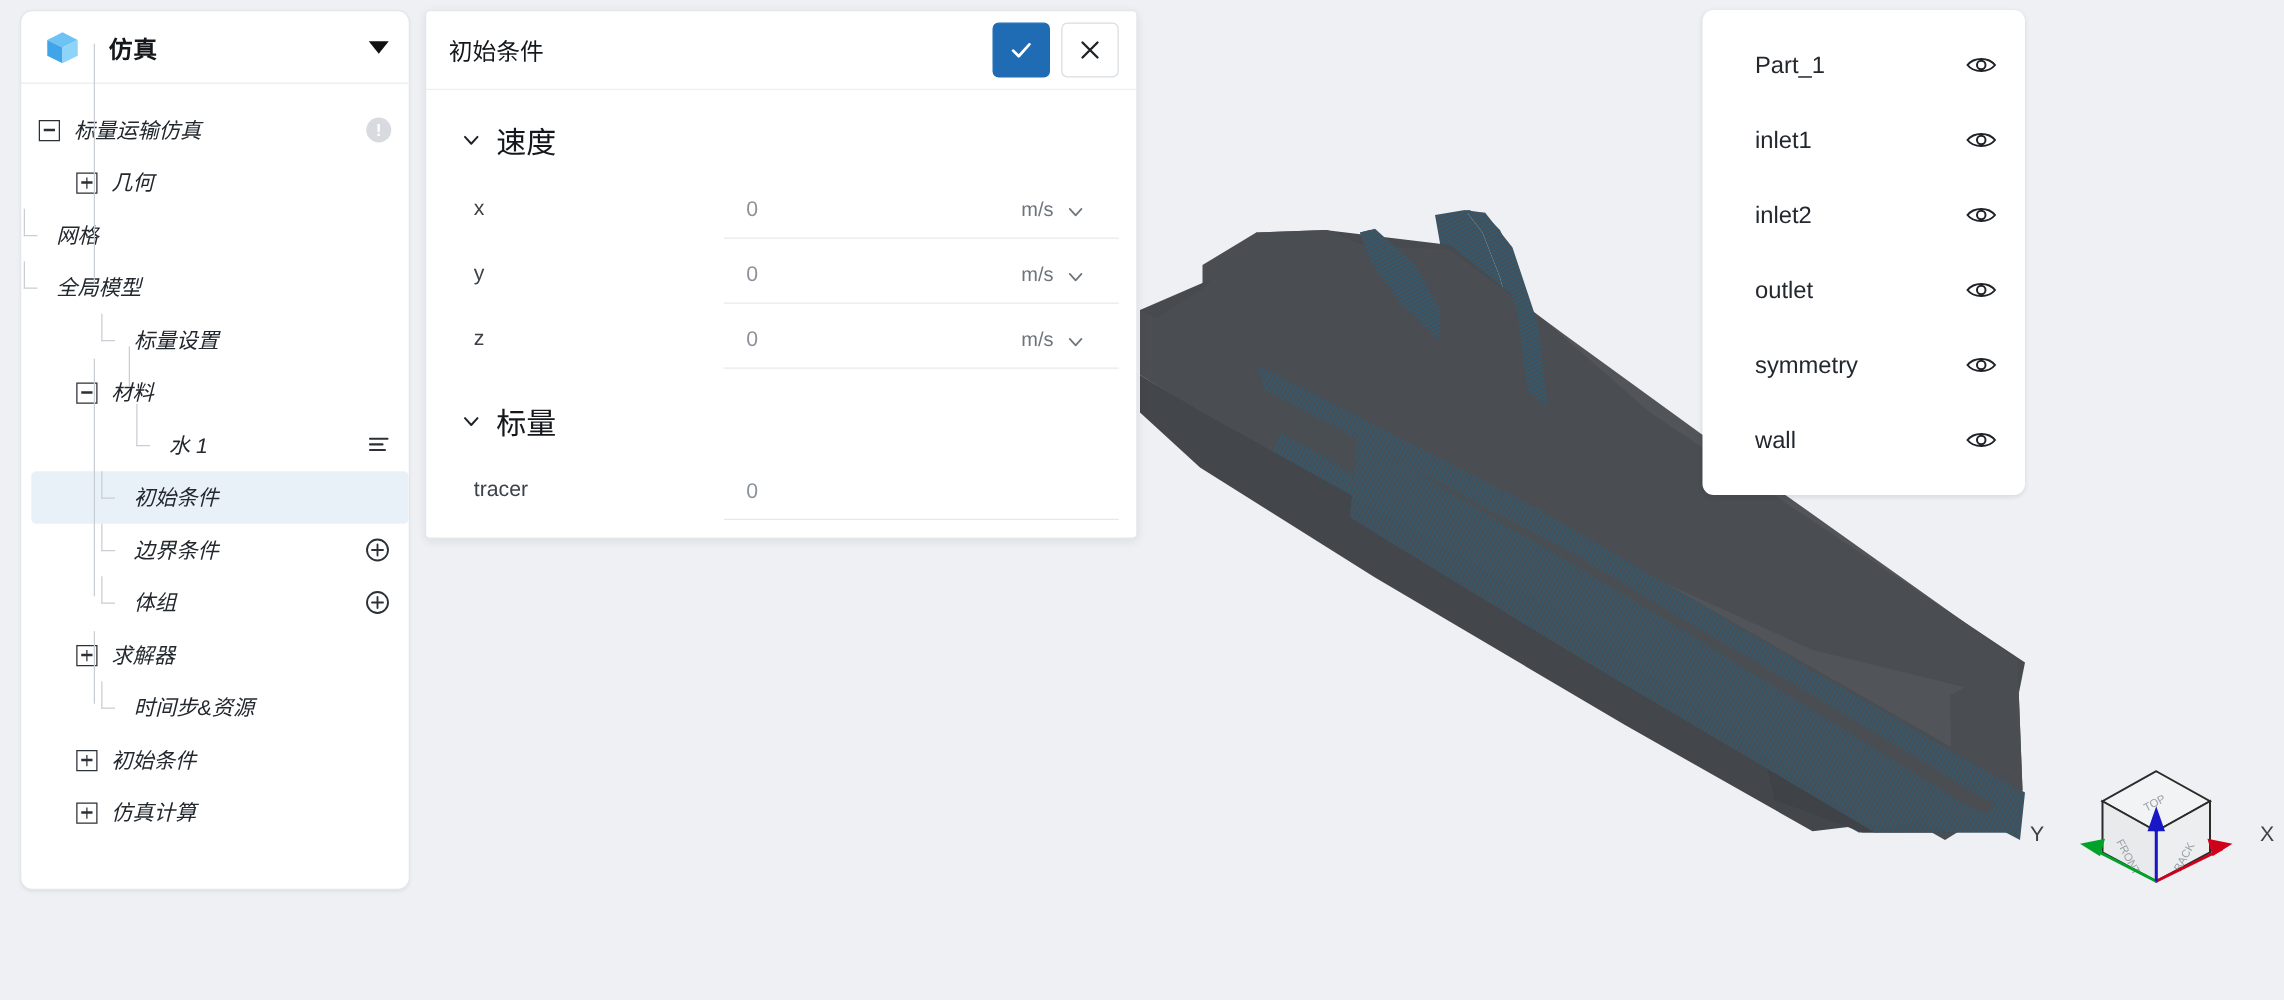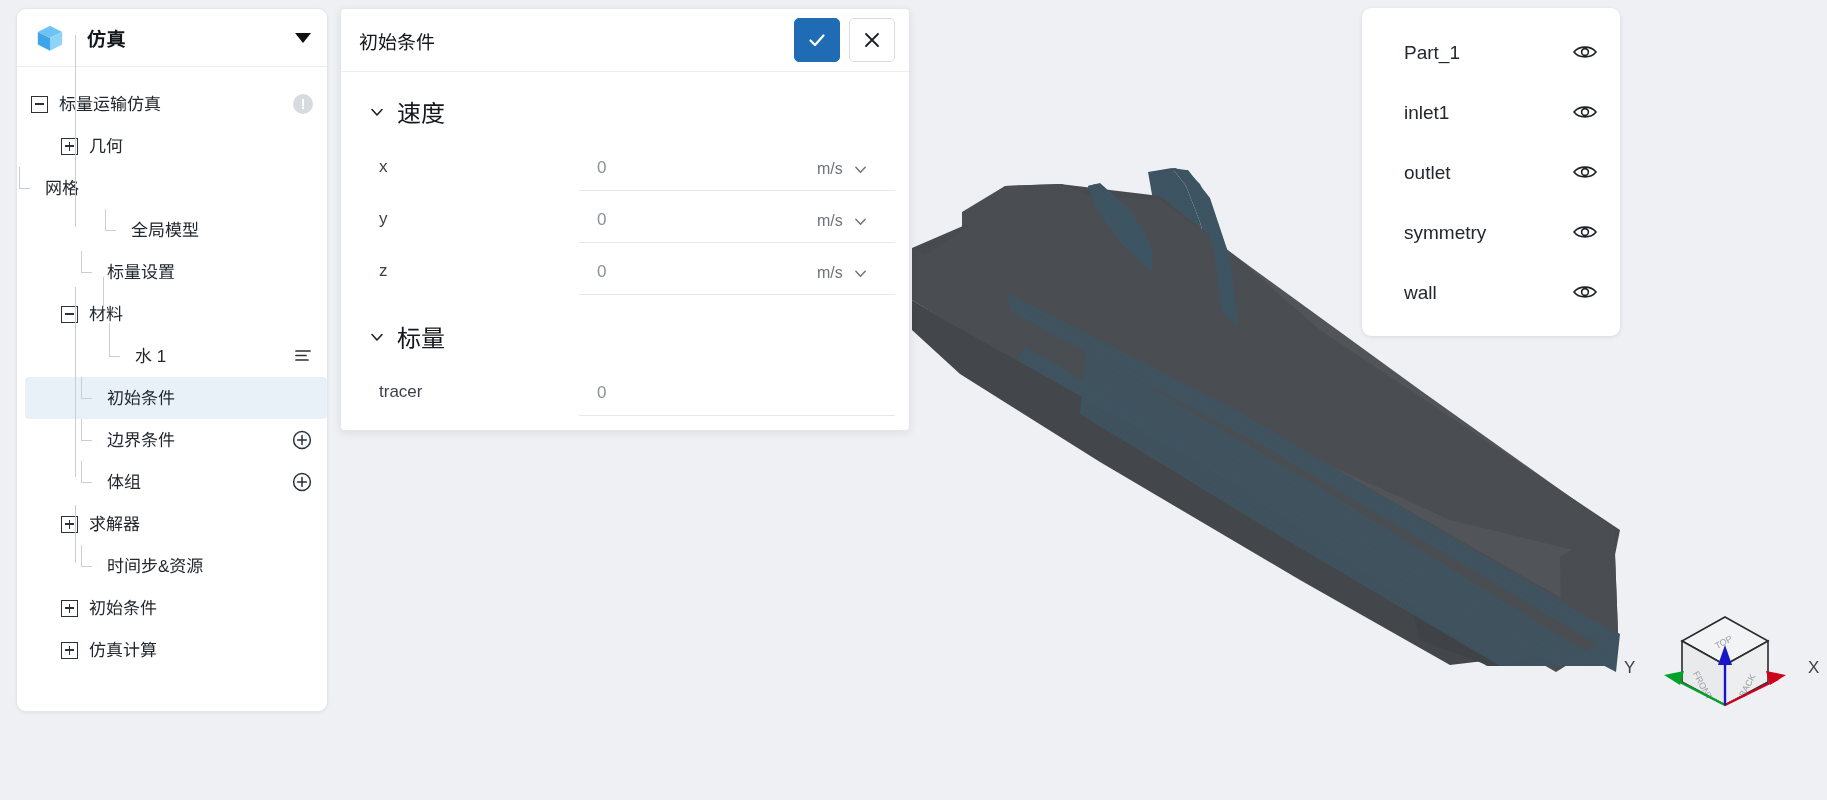--- a/index.html
+++ b/index.html
@@ -56,21 +56,21 @@
     position: relative;
     display: flex; align-items: center;
     height: 42px;
     padding-right: 14px;
     cursor: pointer;
     font-size: 17px;
     color: #22282e;
     white-space: nowrap;
   }
   .tr.selected { background: #e9f1f8; border-radius: 4px; }
-  .tr .lbl { line-height: 1; }
+  .tr .lbl { line-height: 1; font-style: italic; }
   .tr .right { margin-left: auto; display: flex; align-items: center; }
 
   
   .tgl {
     width: 17px; height: 17px; flex: 0 0 17px;
     border: 1.6px solid #2b3137;
     display: flex; align-items: center; justify-content: center;
     position: relative; margin-right: 11px;
     background: #fff;
   }
@@ -304,21 +304,21 @@
         <div class="tr" style="padding-left: 44px;">
           <span class="tgl plus"></span>
           <span class="lbl">几何</span>
           <span class="right"></span>
         </div>
         <div class="tr" style=" align-items: center;">
           <span class="elbow"></span>
           <span class="lbl">网格</span>
           <span class="right"></span>
         </div>
-        <div class="tr" style="padding-left: 62px; margin-left: 24px;">
+        <div class="tr" style="">
           <span class="elbow"></span>
           <span class="lbl">全局模型</span>
           <span class="right"></span>
         </div>
         <div class="tr" style="padding-left: 62px;">
           <span class="elbow"></span>
           <span class="lbl">标量设置</span>
           <span class="right"></span>
         </div>
         <div class="tr" style="padding-left: 44px;">
@@ -487,20 +487,29 @@
       <div class="part-row">
         <span class="pname">inlet1</span>
         <span class="eye">
           <svg width="26" height="20" viewBox="0 0 26 20">
             <path d="M2 10 C7 3.5, 19 3.5, 24 10 C19 16.5, 7 16.5, 2 10 Z" fill="none" stroke="#1f2328" stroke-width="1.6"></path>
             <circle cx="13" cy="10" r="3.4" fill="none" stroke="#1f2328" stroke-width="1.6"></circle>
           </svg>
         </span>
       </div>
       <div class="part-row">
+        <span class="pname">inlet2</span>
+        <span class="eye">
+          <svg width="26" height="20" viewBox="0 0 26 20">
+            <path d="M2 10 C7 3.5, 19 3.5, 24 10 C19 16.5, 7 16.5, 2 10 Z" fill="none" stroke="#1f2328" stroke-width="1.6"></path>
+            <circle cx="13" cy="10" r="3.4" fill="none" stroke="#1f2328" stroke-width="1.6"></circle>
+          </svg>
+        </span>
+      </div>
+      <div class="part-row">
         <span class="pname">outlet</span>
         <span class="eye">
           <svg width="26" height="20" viewBox="0 0 26 20">
             <path d="M2 10 C7 3.5, 19 3.5, 24 10 C19 16.5, 7 16.5, 2 10 Z" fill="none" stroke="#1f2328" stroke-width="1.6"></path>
             <circle cx="13" cy="10" r="3.4" fill="none" stroke="#1f2328" stroke-width="1.6"></circle>
           </svg>
         </span>
       </div>
       <div class="part-row">
         <span class="pname">symmetry</span>

